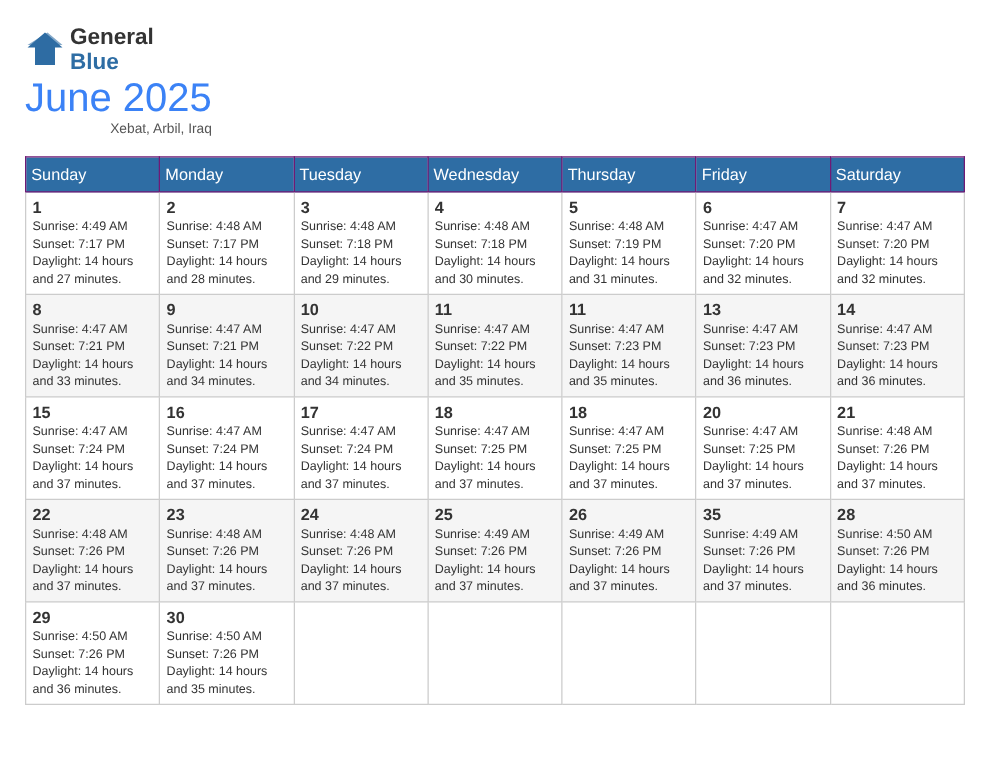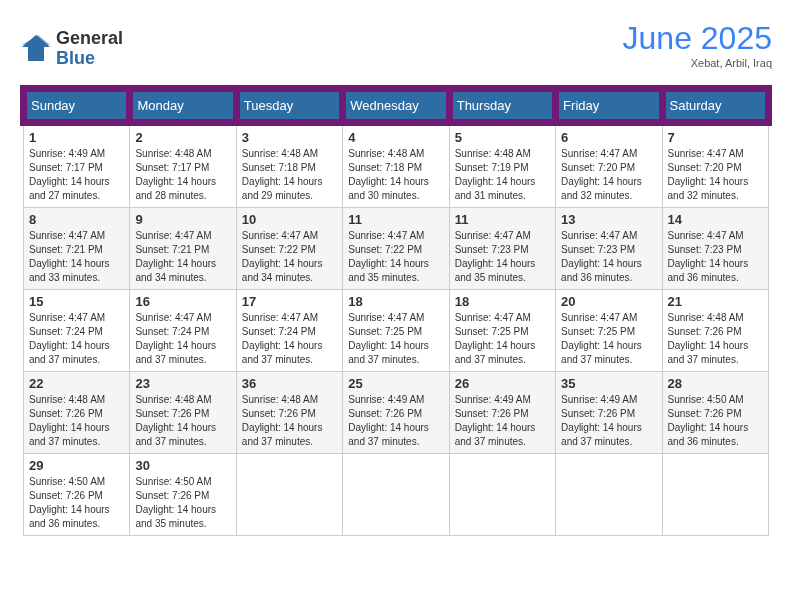--- a/index.html
+++ b/index.html
@@ -6,22 +6,23 @@
     body {
       font-family: Arial, sans-serif;
       background: #fff;
       width: 792px;
       min-height: 612px;
       padding: 20px;
     }
     .header {
       display: flex;
       justify-content: space-between;
-      align-items: flex-end;
+      align-items: flex-start;
       margin-bottom: 16px;
+      flex-direction: column;
     }
     .logo {
       display: flex;
       align-items: center;
     }
     .logo-text-general {
       font-size: 18px;
       font-weight: bold;
       color: #333;
       line-height: 1.1;
@@ -54,21 +55,21 @@
       border-collapse: collapse;
       font-size: 11px;
     }
     .calendar th {
       background-color: #2e6da4;
       color: white;
       padding: 6px 4px;
       text-align: left;
       font-size: 13px;
       font-weight: normal;
-      border: 7px solid #701a75;
+      border: 1px solid #701a75;
     }
     .calendar td {
       border: 1px solid #ccc;
       vertical-align: top;
       padding: 4px 5px;
       width: calc(100% / 7);
       height: 80px;
       background: #fff;
     }
     .calendar tr:nth-child(even) td {
@@ -219,21 +220,21 @@
       <tr>
         <td>
         <span class="day-num">22</span>
         <span class="day-info">Sunrise: 4:48 AM<br>Sunset: 7:26 PM<br>Daylight: 14 hours and 37 minutes.</span>
       </td>
         <td>
         <span class="day-num">23</span>
         <span class="day-info">Sunrise: 4:48 AM<br>Sunset: 7:26 PM<br>Daylight: 14 hours and 37 minutes.</span>
       </td>
         <td>
-        <span class="day-num">36</span>
+        <span class="day-num">24</span>
         <span class="day-info">Sunrise: 4:48 AM<br>Sunset: 7:26 PM<br>Daylight: 14 hours and 37 minutes.</span>
       </td>
         <td>
         <span class="day-num">25</span>
         <span class="day-info">Sunrise: 4:49 AM<br>Sunset: 7:26 PM<br>Daylight: 14 hours and 37 minutes.</span>
       </td>
         <td>
         <span class="day-num">26</span>
         <span class="day-info">Sunrise: 4:49 AM<br>Sunset: 7:26 PM<br>Daylight: 14 hours and 37 minutes.</span>
       </td>

